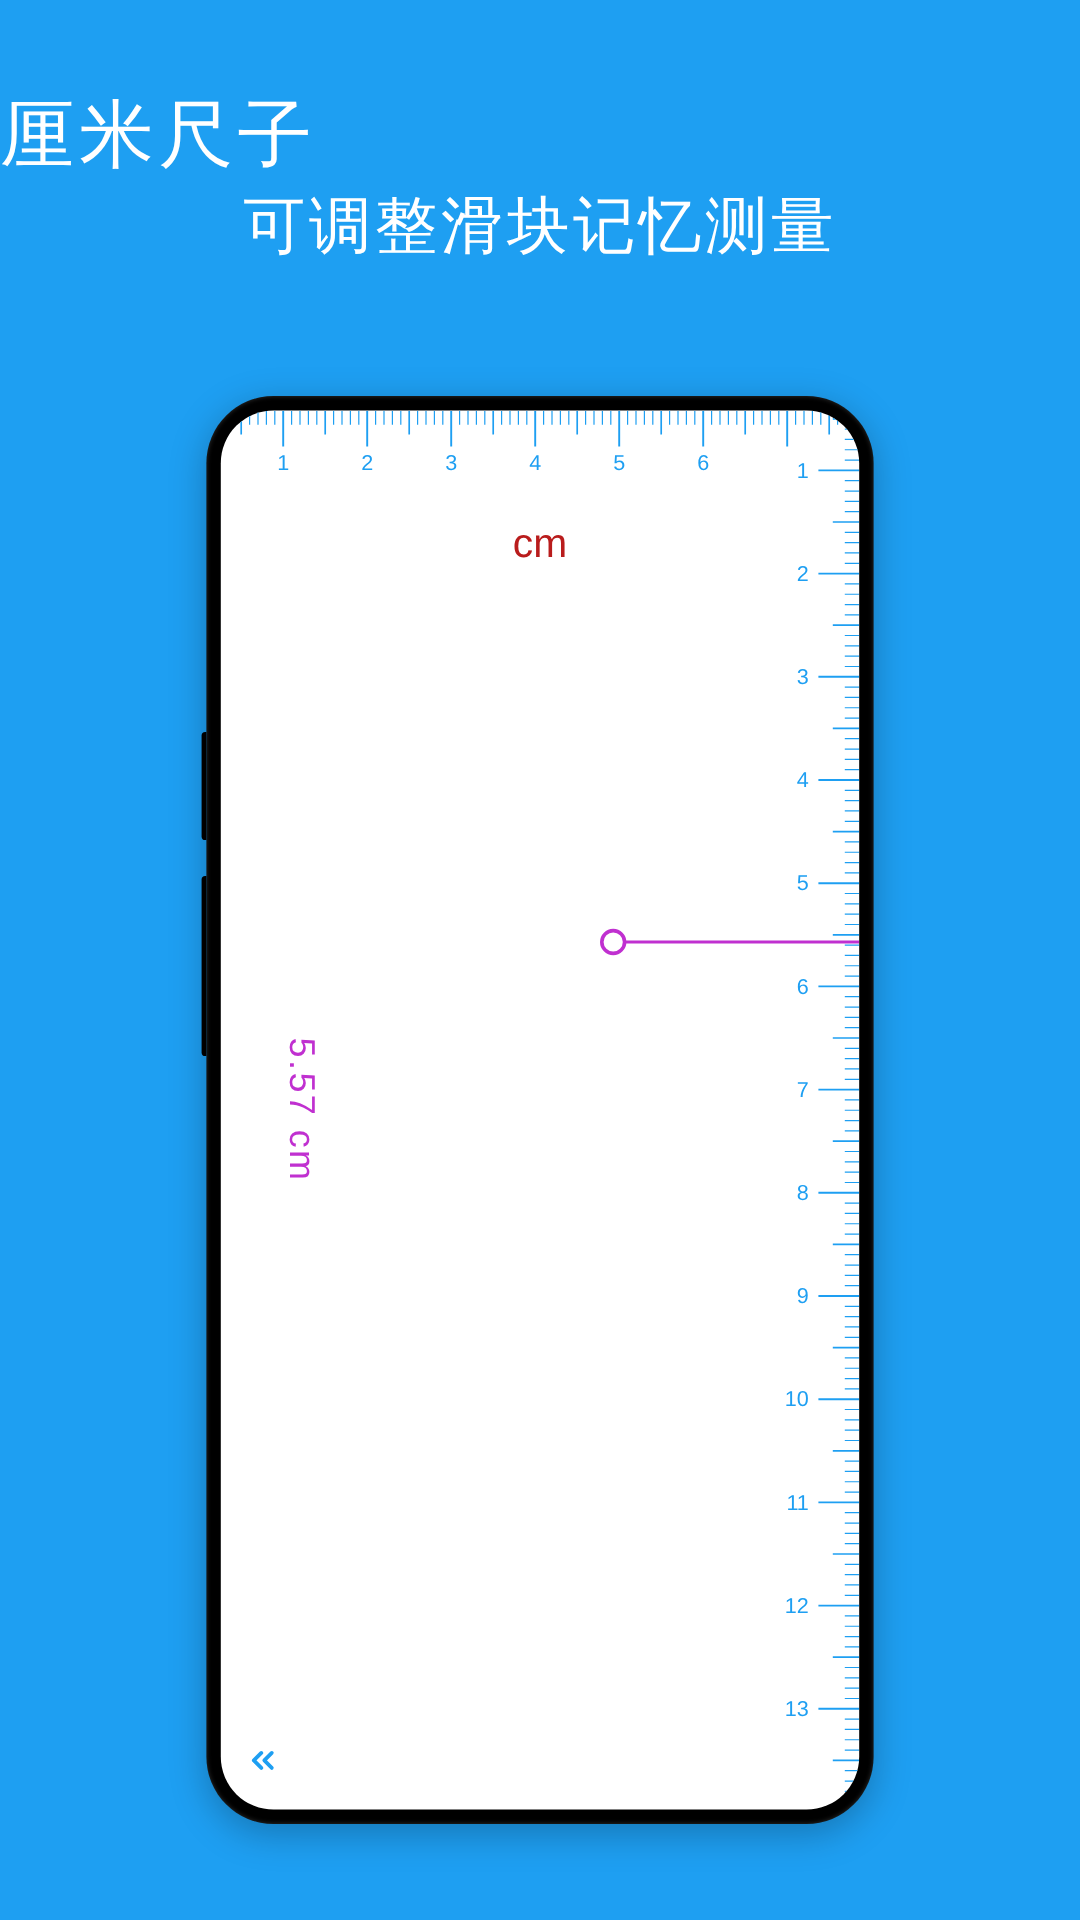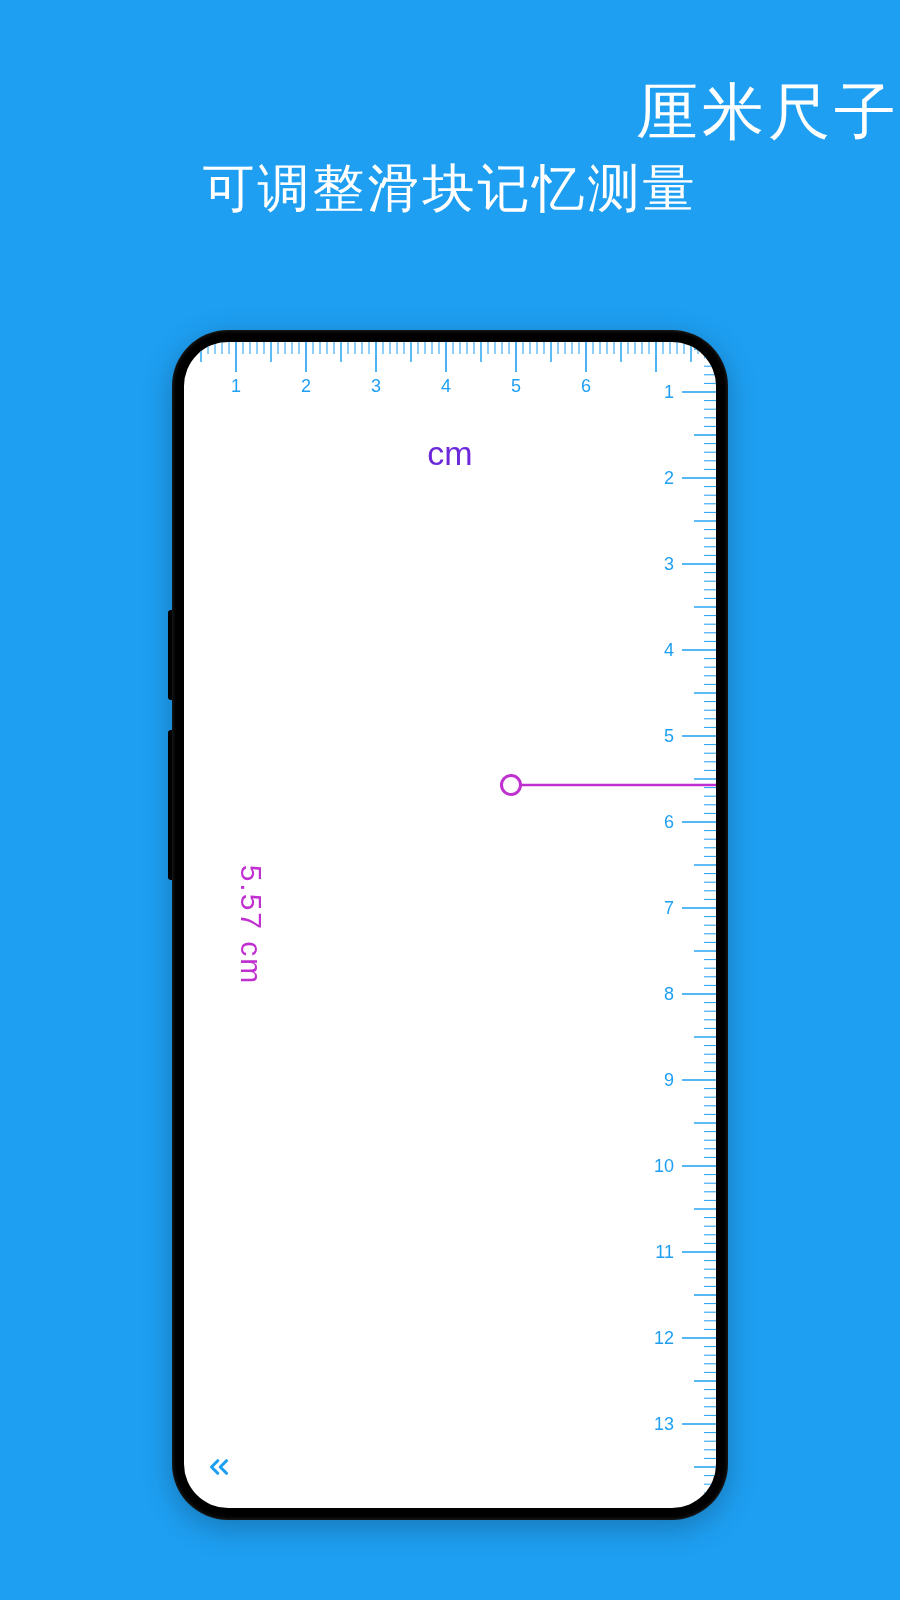--- a/index.html
+++ b/index.html
@@ -8,21 +8,21 @@
     height: 1600px;
     background: #1E9FF2;
     font-family: -apple-system, "Helvetica Neue", Arial, "PingFang SC", "Microsoft YaHei", sans-serif;
     overflow: hidden;
     position: relative;
   }
   .title {
     color: #fff;
     font-size: 62px;
     font-weight: 400;
-    text-align: right;
+    text-align: left;
     padding-top: 70px;
     letter-spacing: 4px;
   }
   .subtitle {
     color: #fff;
     font-size: 52px;
     font-weight: 400;
     text-align: center;
     letter-spacing: 3px;
   }
@@ -75,21 +75,21 @@
     height: 100%;
   }
 
   .unit-label {
     position: absolute;
     top: 92px;
     left: 0;
     right: 0;
     text-align: center;
     font-size: 34px;
-    color: #6d28d9;
+    color: #b91c1c;
     font-weight: 400;
   }
 
   .measurement {
     position: absolute;
     top: 50%;
     left: 50px;
     transform: translateY(-50%);
     color: #C030D0;
     font-size: 30px;

